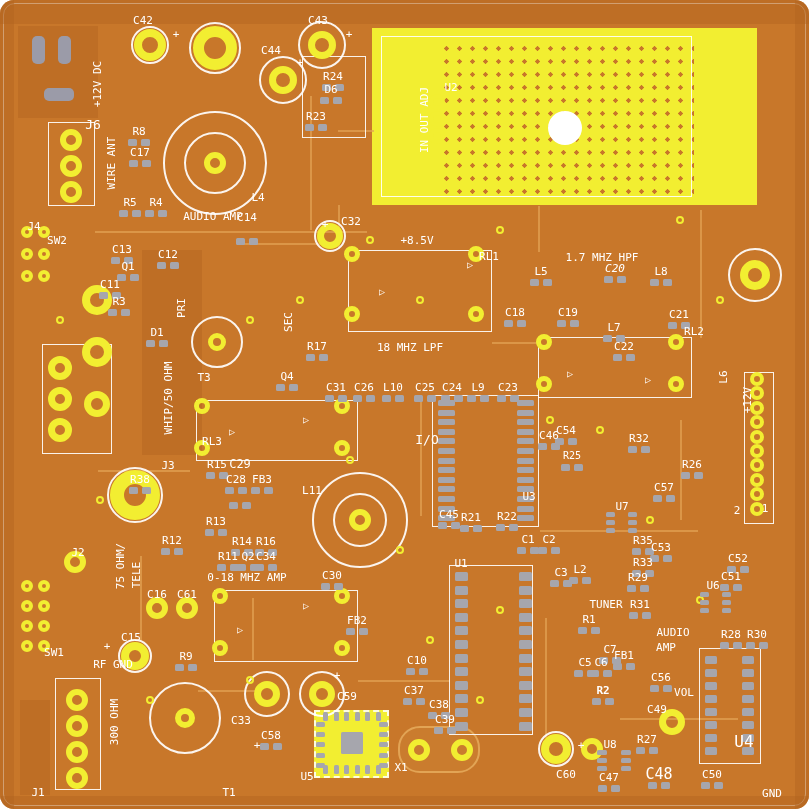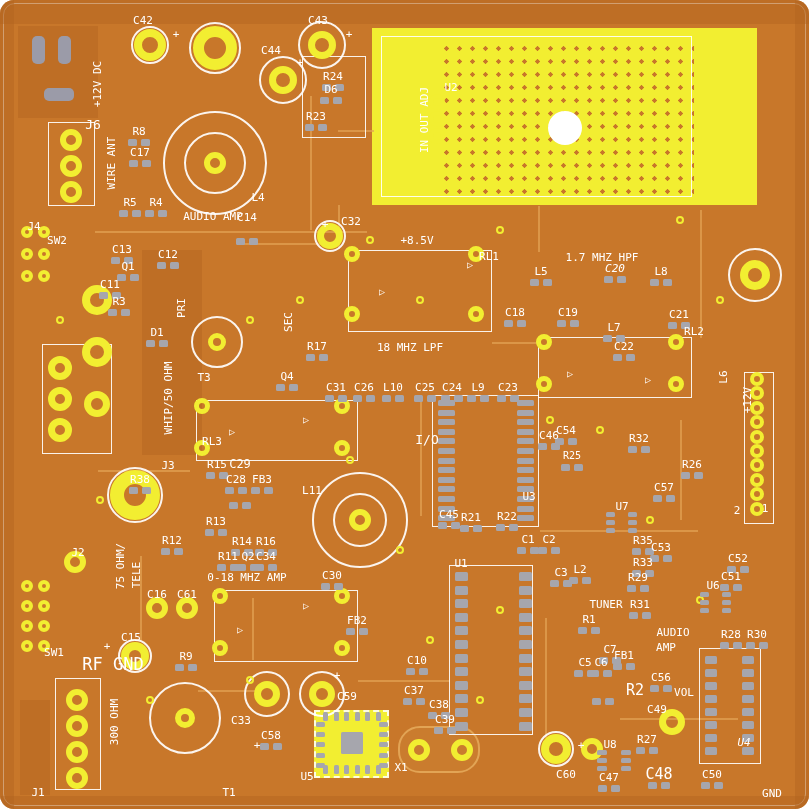--- a/index.html
+++ b/index.html
@@ -556,34 +556,34 @@
       <div class="silk" style="left: 713px; top: 585px; font-size: 11px; transform: translate(-50%, -50%) rotate(0deg);">U6</div>
       <div class="silk" style="left: 606px; top: 604px; font-size: 11px; transform: translate(-50%, -50%) rotate(0deg);">TUNER</div>
       <div class="silk" style="left: 640px; top: 604px; font-size: 11px; transform: translate(-50%, -50%) rotate(0deg);">R31</div>
       <div class="silk" style="left: 589px; top: 619px; font-size: 11px; transform: translate(-50%, -50%) rotate(0deg);">R1</div>
       <div class="silk" style="left: 673px; top: 632px; font-size: 11px; transform: translate(-50%, -50%) rotate(0deg);">AUDIO</div>
       <div class="silk" style="left: 666px; top: 647px; font-size: 11px; transform: translate(-50%, -50%) rotate(0deg);">AMP</div>
       <div class="silk" style="left: 610px; top: 649px; font-size: 11px; transform: translate(-50%, -50%) rotate(0deg);">C7</div>
       <div class="silk" style="left: 624px; top: 655px; font-size: 11px; transform: translate(-50%, -50%) rotate(0deg);">FB1</div>
       <div class="silk" style="left: 585px; top: 662px; font-size: 11px; transform: translate(-50%, -50%) rotate(0deg);">C5</div>
       <div class="silk" style="left: 601px; top: 662px; font-size: 11px; transform: translate(-50%, -50%) rotate(0deg);">C6</div>
-      <div class="silk" style="left: 635px; top: 690px; font-size: 15px; transform: translate(-50%, -50%) rotate(0deg);">R2</div>
+      <div class="silk" style="left: 603px; top: 690px; font-size: 11px; transform: translate(-50%, -50%) rotate(0deg); font-weight: bold;">R2</div>
       <div class="silk" style="left: 661px; top: 677px; font-size: 11px; transform: translate(-50%, -50%) rotate(0deg);">C56</div>
       <div class="silk" style="left: 684px; top: 692px; font-size: 11px; transform: translate(-50%, -50%) rotate(0deg);">VOL</div>
       <div class="silk" style="left: 657px; top: 709px; font-size: 11px; transform: translate(-50%, -50%) rotate(0deg);">C49</div>
       <div class="silk" style="left: 731px; top: 634px; font-size: 11px; transform: translate(-50%, -50%) rotate(0deg);">R28</div>
       <div class="silk" style="left: 757px; top: 634px; font-size: 11px; transform: translate(-50%, -50%) rotate(0deg);">R30</div>
       <div class="silk" style="left: 647px; top: 739px; font-size: 11px; transform: translate(-50%, -50%) rotate(0deg);">R27</div>
       <div class="silk" style="left: 610px; top: 744px; font-size: 11px; transform: translate(-50%, -50%) rotate(0deg);">U8</div>
       <div class="silk" style="left: 609px; top: 777px; font-size: 11px; transform: translate(-50%, -50%) rotate(0deg);">C47</div>
       <div class="silk" style="left: 566px; top: 774px; font-size: 11px; transform: translate(-50%, -50%) rotate(0deg);">C60</div>
       <div class="silk" style="left: 581px; top: 745px; font-size: 11px; transform: translate(-50%, -50%) rotate(0deg);">+</div>
       <div class="silk" style="left: 659px; top: 774px; font-size: 15px; transform: translate(-50%, -50%) rotate(0deg);">C48</div>
       <div class="silk" style="left: 712px; top: 774px; font-size: 11px; transform: translate(-50%, -50%) rotate(0deg);">C50</div>
-      <div class="silk" style="left: 744px; top: 742px; font-size: 11px; transform: translate(-50%, -50%) rotate(0deg); font-style: italic;">U4</div>
+      <div class="silk" style="left: 744px; top: 742px; font-size: 16px; transform: translate(-50%, -50%) rotate(0deg);">U4</div>
       <div class="silk" style="left: 772px; top: 793px; font-size: 11px; transform: translate(-50%, -50%) rotate(0deg);">GND</div>
       <div class="silk" style="left: 528px; top: 539px; font-size: 11px; transform: translate(-50%, -50%) rotate(0deg);">C1</div>
       <div class="silk" style="left: 549px; top: 539px; font-size: 11px; transform: translate(-50%, -50%) rotate(0deg);">C2</div>
       <div class="silk" style="left: 561px; top: 572px; font-size: 11px; transform: translate(-50%, -50%) rotate(0deg);">C3</div>
       <div class="silk" style="left: 580px; top: 569px; font-size: 11px; transform: translate(-50%, -50%) rotate(0deg);">L2</div>
       <div class="silk" style="left: 461px; top: 563px; font-size: 11px; transform: translate(-50%, -50%) rotate(0deg);">U1</div>
       <div class="silk" style="left: 417px; top: 660px; font-size: 11px; transform: translate(-50%, -50%) rotate(0deg);">C10</div>
       <div class="silk" style="left: 414px; top: 690px; font-size: 11px; transform: translate(-50%, -50%) rotate(0deg);">C37</div>
       <div class="silk" style="left: 439px; top: 704px; font-size: 11px; transform: translate(-50%, -50%) rotate(0deg);">C38</div>
       <div class="silk" style="left: 445px; top: 719px; font-size: 11px; transform: translate(-50%, -50%) rotate(0deg);">C39</div>
@@ -606,21 +606,21 @@
       <div class="silk" style="left: 140px; top: 479px; font-size: 11px; transform: translate(-50%, -50%) rotate(0deg);">R38</div>
       <div class="silk" style="left: 152px; top: 465px; font-size: 11px; transform: translate(-50%, -50%) rotate(0deg); margin-left: 16px;">J3</div>
       <div class="silk" style="left: 120px; top: 566px; font-size: 11px; transform: translate(-50%, -50%) rotate(-90deg);">75 OHM/</div>
       <div class="silk" style="left: 136px; top: 575px; font-size: 11px; transform: translate(-50%, -50%) rotate(-90deg);">TELE</div>
       <div class="silk" style="left: 78px; top: 552px; font-size: 11px; transform: translate(-50%, -50%) rotate(0deg);">J2</div>
       <div class="silk" style="left: 157px; top: 594px; font-size: 11px; transform: translate(-50%, -50%) rotate(0deg);">C16</div>
       <div class="silk" style="left: 187px; top: 594px; font-size: 11px; transform: translate(-50%, -50%) rotate(0deg);">C61</div>
       <div class="silk" style="left: 131px; top: 637px; font-size: 11px; transform: translate(-50%, -50%) rotate(0deg);">C15</div>
       <div class="silk" style="left: 107px; top: 646px; font-size: 11px; transform: translate(-50%, -50%) rotate(0deg);">+</div>
       <div class="silk" style="left: 54px; top: 652px; font-size: 11px; transform: translate(-50%, -50%) rotate(0deg);">SW1</div>
-      <div class="silk" style="left: 113px; top: 664px; font-size: 17px; transform: translate(-50%, -50%) rotate(0deg);">RF GND</div>
+      <div class="silk" style="left: 113px; top: 664px; font-size: 11px; transform: translate(-50%, -50%) rotate(0deg);">RF GND</div>
       <div class="silk" style="left: 186px; top: 656px; font-size: 11px; transform: translate(-50%, -50%) rotate(0deg);">R9</div>
       <div class="silk" style="left: 114px; top: 722px; font-size: 11px; transform: translate(-50%, -50%) rotate(-90deg);">300 OHM</div>
       <div class="silk" style="left: 38px; top: 792px; font-size: 11px; transform: translate(-50%, -50%) rotate(0deg);">J1</div>
       <div class="silk" style="left: 229px; top: 792px; font-size: 11px; transform: translate(-50%, -50%) rotate(0deg);">T1</div>
       <div class="silk" style="left: 241px; top: 720px; font-size: 11px; transform: translate(-50%, -50%) rotate(0deg);">C33</div>
       <div class="silk" style="left: 257px; top: 745px; font-size: 11px; transform: translate(-50%, -50%) rotate(0deg);">+</div>
       <div class="silk" style="left: 271px; top: 735px; font-size: 11px; transform: translate(-50%, -50%) rotate(0deg);">C58</div>
       <div class="silk" style="left: 307px; top: 776px; font-size: 11px; transform: translate(-50%, -50%) rotate(0deg);">U5</div>
       <div class="silk" style="left: 347px; top: 696px; font-size: 11px; transform: translate(-50%, -50%) rotate(0deg);">C59</div>
       <div class="silk" style="left: 337px; top: 675px; font-size: 11px; transform: translate(-50%, -50%) rotate(0deg);">+</div>

